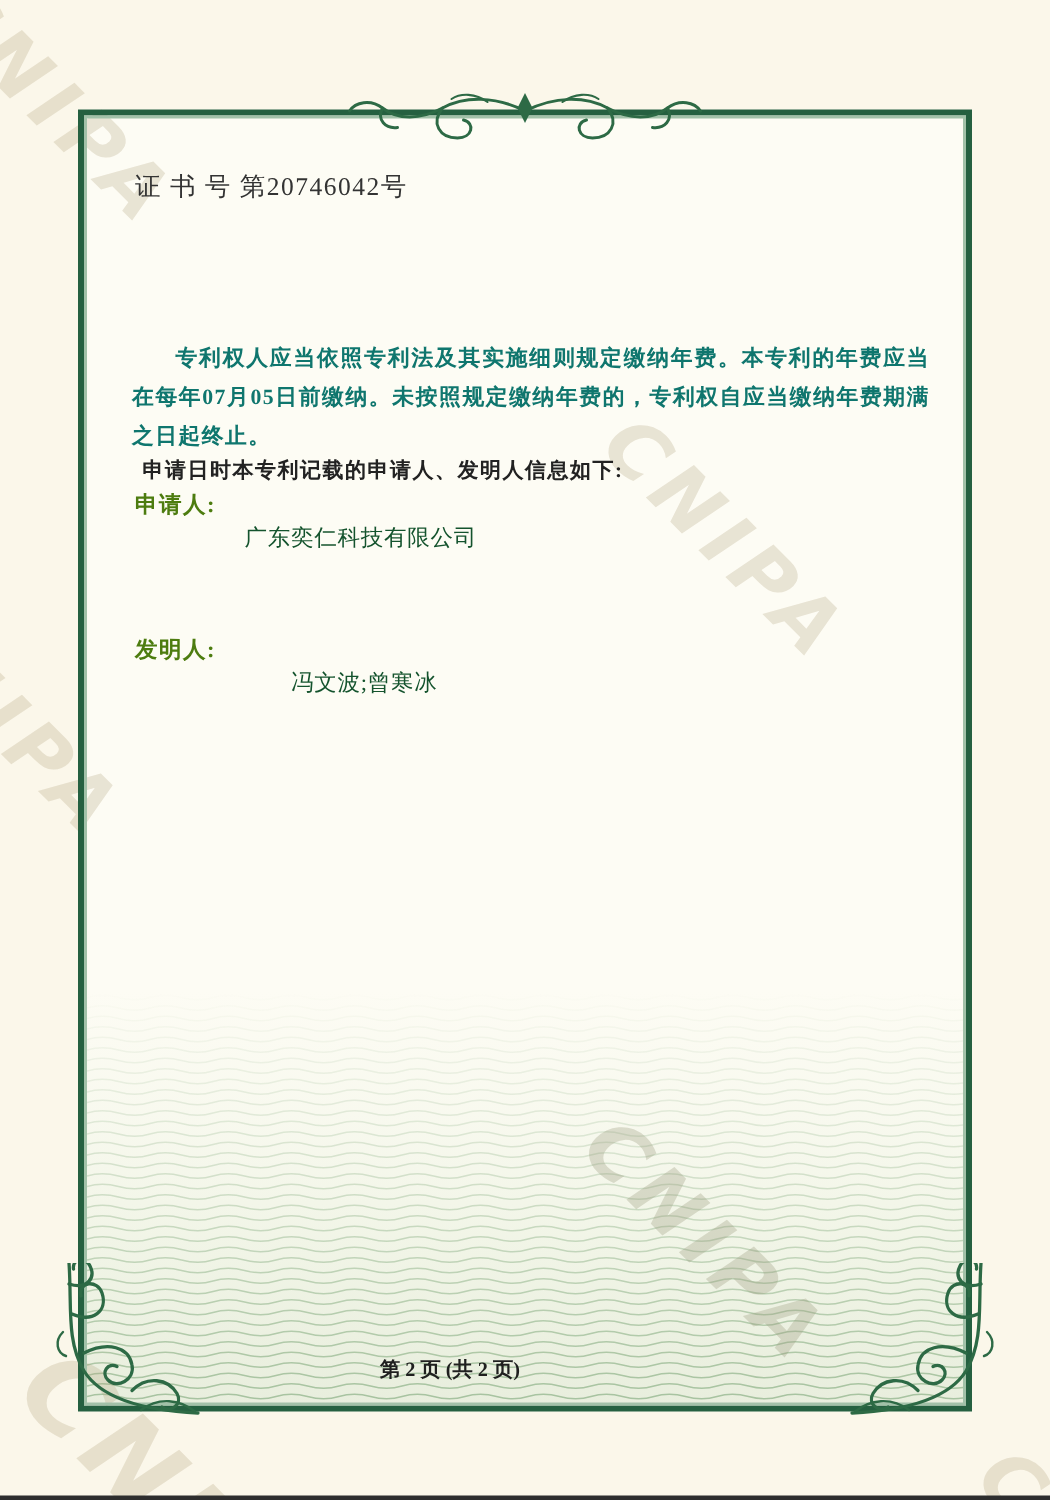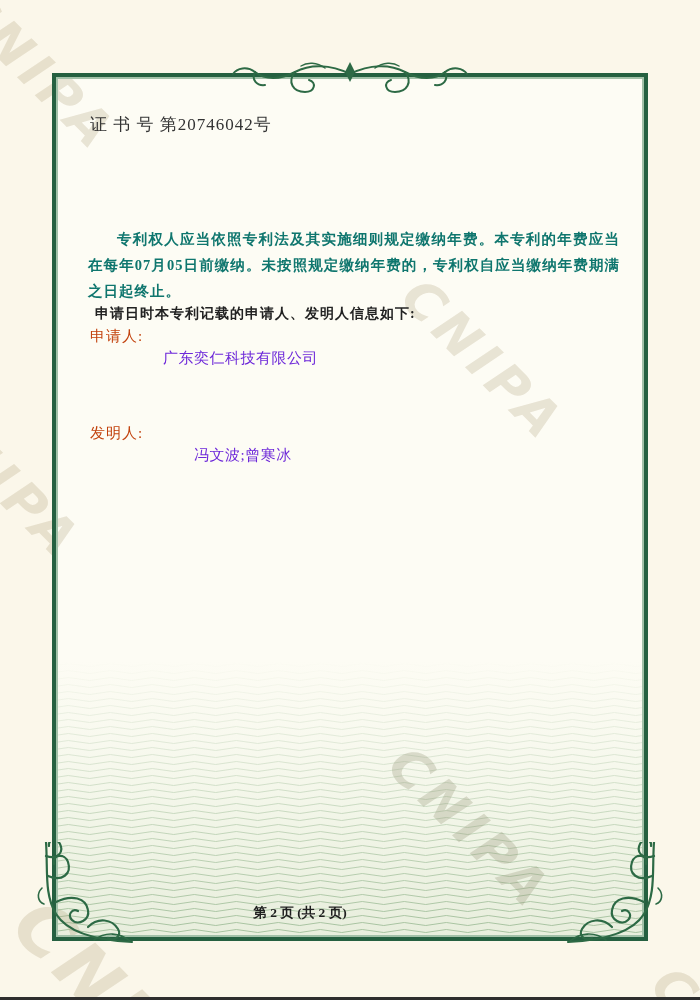--- a/index.html
+++ b/index.html
@@ -66,24 +66,24 @@
   .txt{position:absolute;z-index:4;}
   .cert-no{
     left:90px;top:113px;font-size:17px;letter-spacing:1px;color:#333;text-align:right;
   }
   .para{
     left:88px;top:226px;width:532px;
     font-size:14.5px;line-height:26px;font-weight:600;
     text-align:justify;text-indent:2em;letter-spacing:1px;color:#0f766e;
   }
   .info-intro{left:95px;top:305px;font-size:14px;font-weight:600;letter-spacing:1px;color:#222;}
-  .sec-label{font-size:15px;font-weight:400;letter-spacing:1px;color:#c2410c;}
+  .sec-label{font-size:15px;font-weight:700;letter-spacing:1px;color:#4d7c0f;}
   .lbl-applicant{left:90px;top:327px;}
   .lbl-inventor{left:90px;top:424px;}
-  .sec-value{font-size:15px;color:#6d28d9;letter-spacing:0.5px;}
+  .sec-value{font-size:15px;color:#14532d;letter-spacing:0.5px;}
   .val-applicant{left:163px;top:349px;}
   .val-inventor{left:163px;top:446px;margin-left:31px;}
   .footer-page{
     left:0;top:904px;width:600px;text-align:center;
     font-size:13.5px;font-weight:600;color:#1f1f1f;z-index:4;
   }
 
   .scan-edge{
     position:absolute;left:0;bottom:0;width:700px;height:3px;
     background:#2e2e2e;z-index:7;

